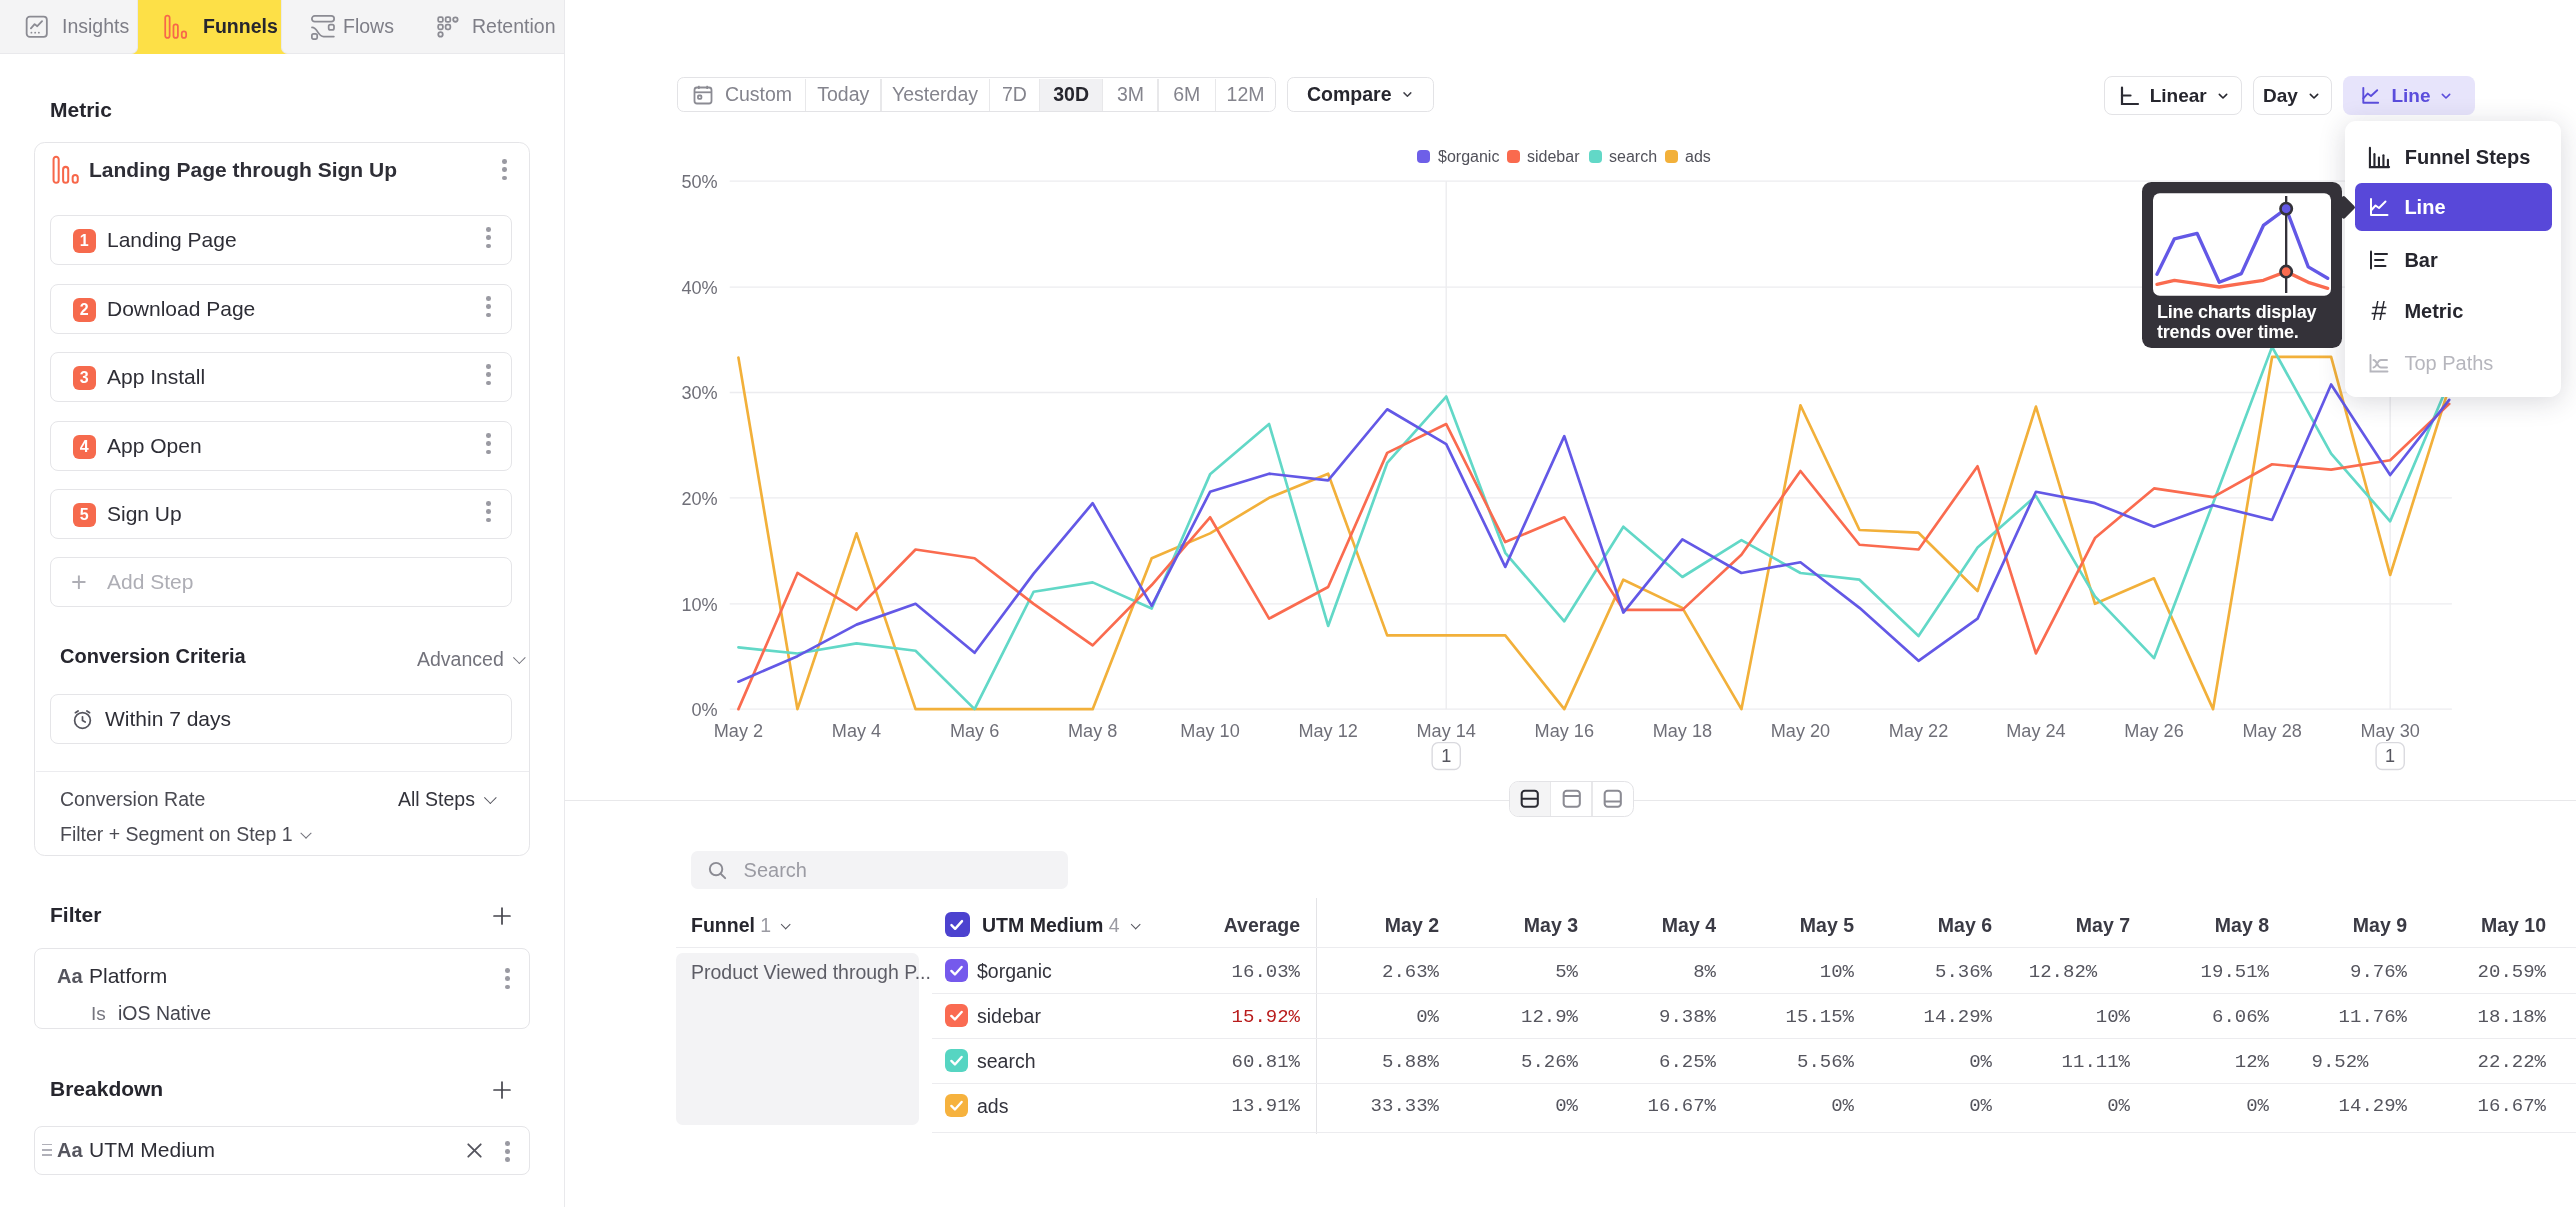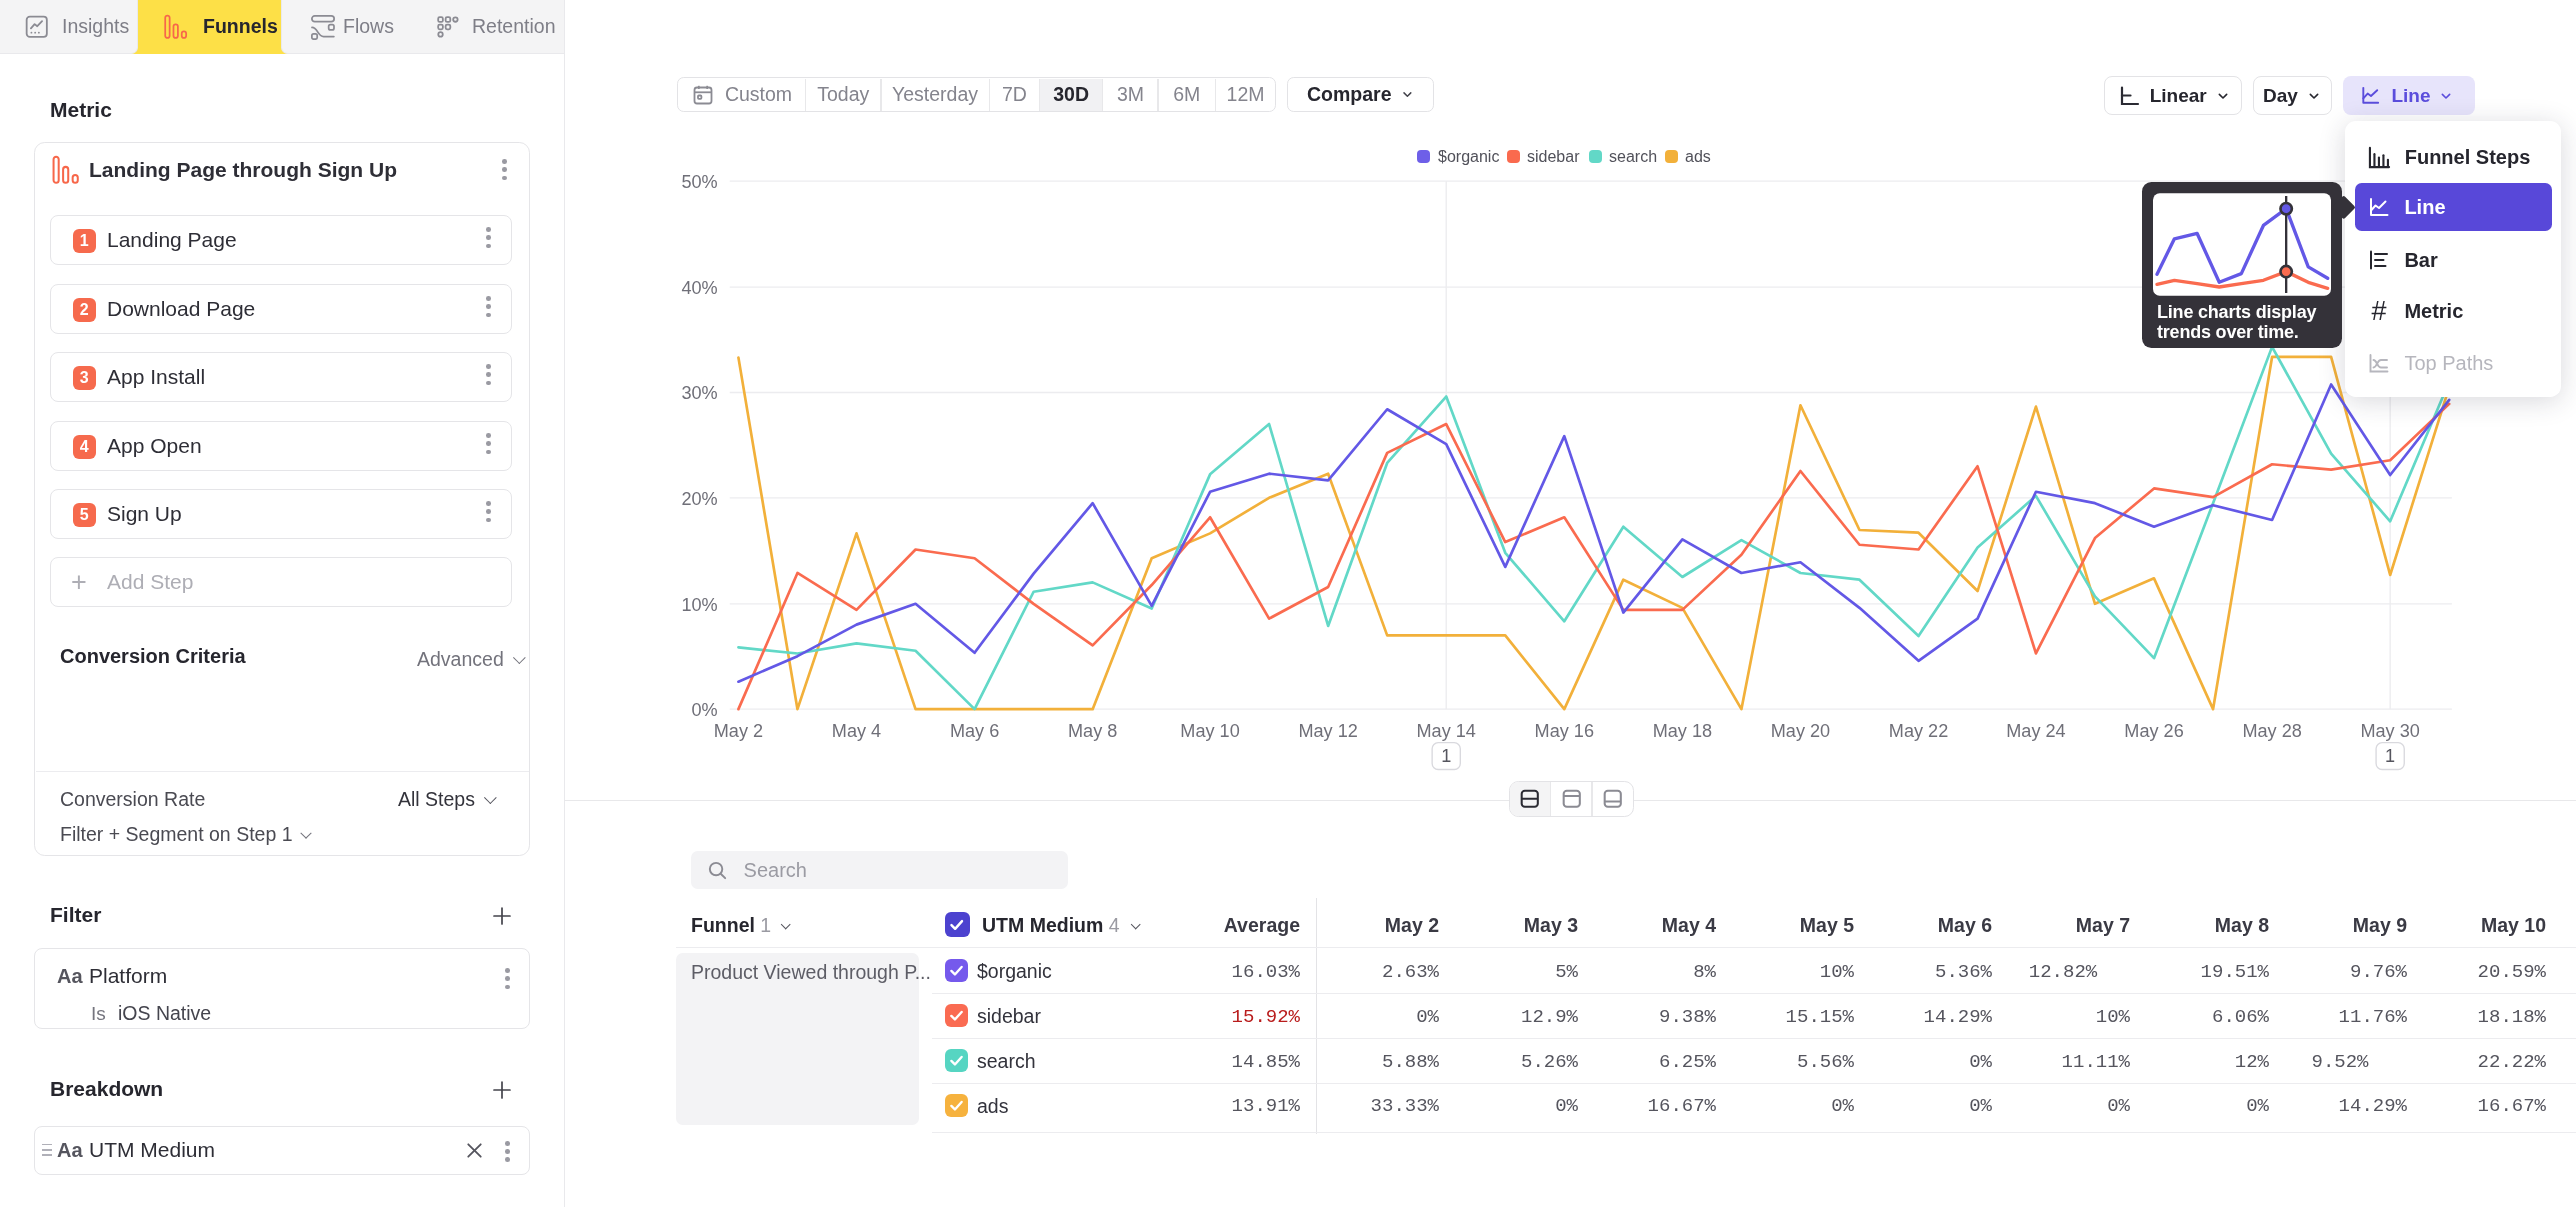--- a/index.html
+++ b/index.html
@@ -115,20 +115,29 @@
         <i></i>
         <i></i>
       </div>
 </div>
 <div class="card" style="left:50px;top:557px;width:462px;height:50px;border-radius:8px">
   <div class="abs" style="left:20px;top:0;height:48px;display:flex;align-items:center;font-size:27px;color:#aeaeb5;font-weight:300">+</div>
   <div class="abs" style="left:56px;top:0;height:48px;display:flex;align-items:center;font-size:21px;color:#aeaeb5">Add Step</div>
 </div>
     <div class="abs" style="left:60px;top:645px;font-size:20px;font-weight:bold;color:#26262e">Conversion Criteria</div>
 <div class="abs" style="left:417px;top:648px;font-size:19.5px;color:#73737c">Advanced <span class="chev" style="width:8.7px;height:8.7px;border-width:1.7px;margin-left:5.4px"></span></div>
+<div class="card" style="left:50px;top:694px;width:462px;height:50px;border-radius:8px">
+  <svg class="abs" style="left:19.5px;top:13.4px" width="23" height="23" viewBox="0 0 24 24" fill="none" stroke="#55555e" stroke-width="1.8" stroke-linecap="round">
+        <circle cx="12" cy="13" r="8.2"></circle>
+        <polyline points="12,9.2 12,13 14.8,14.6"></polyline>
+        <path d="M4.6 4.9 L7.4 3.1"></path>
+        <path d="M19.4 4.9 L16.6 3.1"></path>
+      </svg>
+  <div class="abs" style="left:54px;top:0;height:47px;display:flex;align-items:center;font-size:21px;color:#2e2e36">Within 7 days</div>
+</div>
 <div class="abs" style="left:36px;top:771px;width:493px;height:1.3px;background:#ececef"></div>
 <div class="abs" style="left:60px;top:788px;font-size:19.5px;color:#4a4a52">Conversion Rate</div>
 <div class="abs" style="left:398px;top:788px;font-size:19.5px;color:#33333b">All Steps <span class="chev" style="width:8.7px;height:8.7px;border-width:1.7px;margin-left:5.4px;color:#55555e"></span></div>
 <div class="abs" style="left:60px;top:823px;font-size:19.5px;color:#4a4a52">Filter + Segment on Step 1 <span class="chev" style="width:8px;height:8px;border-width:1.7px;margin-left:4px;color:#73737c"></span></div>
 
 <div class="abs" style="left:50px;top:903px;font-size:21px;font-weight:bold;color:#26262e">Filter</div>
 <svg class="abs" style="left:490px;top:904px" width="24" height="24" viewBox="0 0 24 24" stroke="#43434b" stroke-width="1.7" fill="none" stroke-linecap="round">
       <line x1="12" y1="4" x2="12" y2="20"></line>
       <line x1="4" y1="12" x2="20" y2="12"></line>
     </svg>
@@ -345,21 +354,21 @@
 <div class="abs" style="left:1996px;top:1006px;width:134px;text-align:right;font-size:19px;color:#55555e;font-family:'Liberation Mono',monospace">10%</div>
 <div class="abs" style="left:2135px;top:1006px;width:134px;text-align:right;font-size:19px;color:#55555e;font-family:'Liberation Mono',monospace">6.06%</div>
 <div class="abs" style="left:2273px;top:1006px;width:134px;text-align:right;font-size:19px;color:#55555e;font-family:'Liberation Mono',monospace">11.76%</div>
 <div class="abs" style="left:2412px;top:1006px;width:134px;text-align:right;font-size:19px;color:#55555e;font-family:'Liberation Mono',monospace">18.18%</div>
 <div class="abs" style="left:932px;top:1038px;width:1644px;height:1.3px;background:#ececef"></div>
 <div class="abs" style="left:945px;top:1049px;width:23px;height:23px;border-radius:6px;background:#56d5c2"></div>
 <svg class="abs" style="left:947px;top:1051px" width="19" height="19" viewBox="0 0 24 24" fill="none" stroke="#fff" stroke-width="3" stroke-linecap="round" stroke-linejoin="round">
       <polyline points="5.5,12.5 10,17 18.5,7.5"></polyline>
     </svg>
 <div class="abs" style="left:977px;top:1050px;font-size:19.5px;color:#33333c">search</div>
-<div class="abs" style="left:1166px;top:1051px;width:134px;text-align:right;font-size:19px;color:#55555e;font-family:'Liberation Mono',monospace">14.85%</div>
+<div class="abs" style="left:1166px;top:1051px;width:134px;text-align:right;font-size:19px;color:#55555e;font-family:'Liberation Mono',monospace">60.81%</div>
 <div class="abs" style="left:1305px;top:1051px;width:134px;text-align:right;font-size:19px;color:#55555e;font-family:'Liberation Mono',monospace">5.88%</div>
 <div class="abs" style="left:1444px;top:1051px;width:134px;text-align:right;font-size:19px;color:#55555e;font-family:'Liberation Mono',monospace">5.26%</div>
 <div class="abs" style="left:1582px;top:1051px;width:134px;text-align:right;font-size:19px;color:#55555e;font-family:'Liberation Mono',monospace">6.25%</div>
 <div class="abs" style="left:1720px;top:1051px;width:134px;text-align:right;font-size:19px;color:#55555e;font-family:'Liberation Mono',monospace">5.56%</div>
 <div class="abs" style="left:1858px;top:1051px;width:134px;text-align:right;font-size:19px;color:#55555e;font-family:'Liberation Mono',monospace">0%</div>
 <div class="abs" style="left:1996px;top:1051px;width:134px;text-align:right;font-size:19px;color:#55555e;font-family:'Liberation Mono',monospace">11.11%</div>
 <div class="abs" style="left:2135px;top:1051px;width:134px;text-align:right;font-size:19px;color:#55555e;font-family:'Liberation Mono',monospace">12%</div>
 <div class="abs" style="left:2273px;top:1051px;width:134px;text-align:center;font-size:19px;color:#55555e;font-family:'Liberation Mono',monospace">9.52%</div>
 <div class="abs" style="left:2412px;top:1051px;width:134px;text-align:right;font-size:19px;color:#55555e;font-family:'Liberation Mono',monospace">22.22%</div>
 <div class="abs" style="left:932px;top:1083px;width:1644px;height:1.3px;background:#ececef"></div>

